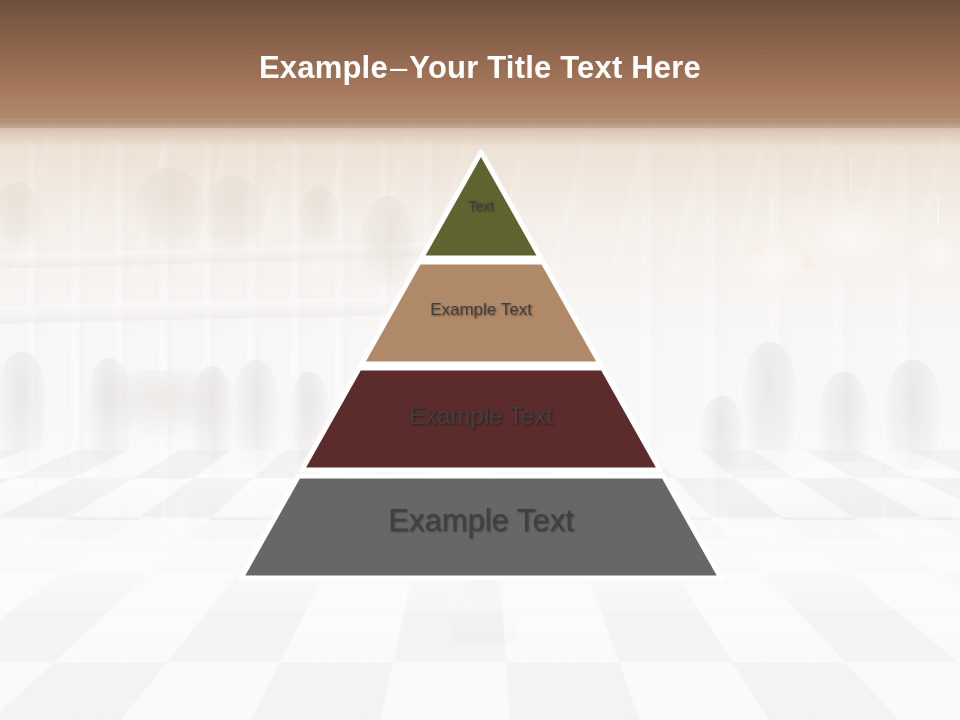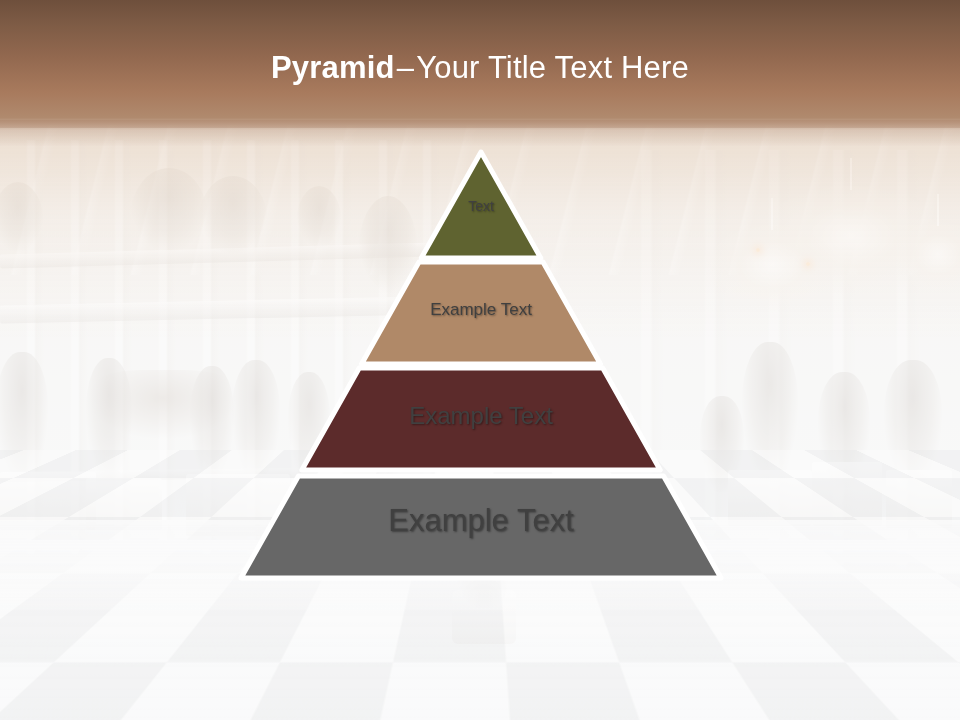--- a/index.html
+++ b/index.html
@@ -230,21 +230,21 @@
     width: 960px;
     text-align: center;
     color: #ffffff;
     font-size: 31px;
     line-height: 40px;
     letter-spacing: 0.2px;
     white-space: nowrap;
   }
   .slide-title .t-strong { font-weight: bold; }
   .slide-title .t-dash   { font-weight: normal; padding: 0 2px; }
-  .slide-title .t-rest   { font-weight: normal; }
+  .slide-title .t-rest   { font-weight: bold; }
 
   
   .pyramid {
     position: absolute;
     left: 0; top: 0;
     width: 960px;
     height: 720px;
     pointer-events: none;
   }
   .pyramid svg { display: block; }
@@ -316,21 +316,21 @@
     <div class="bg-floor-fade"></div>
 
     <div class="bg-wash"></div>
     <div class="bg-wash-warm"></div>
   </div>
 
   <div class="header-band"></div>
   <div class="header-fade"></div>
 
   <div class="slide-title">
-    <span class="t-strong">Pyramid</span><span class="t-dash">–</span><span class="t-rest">Your Title Text Here</span>
+    <span class="t-strong">Example</span><span class="t-dash">–</span><span class="t-rest">Your Title Text Here</span>
   </div>
 
   <div class="pyramid">
     <svg width="960" height="720" viewBox="0 0 960 720">
       <g id="pyramid-tiers">
           <polygon points="481,152 540.7183098591549,258 421.28169014084506,258" fill="#5f6330" stroke="#ffffff" stroke-width="5" stroke-linejoin="round"></polygon>
           <polygon points="419.0281690140845,262 542.9718309859155,262 600.4366197183099,364 361.5633802816901,364" fill="#b08968" stroke="#ffffff" stroke-width="5" stroke-linejoin="round"></polygon>
           <polygon points="359.3098591549296,368 602.6901408450705,368 660.1549295774648,470 301.8450704225352,470" fill="#5c2b2b" stroke="#ffffff" stroke-width="5" stroke-linejoin="round"></polygon>
           <polygon points="298.46478873239437,476 663.5352112676056,476 721,578 241,578" fill="#676767" stroke="#ffffff" stroke-width="5" stroke-linejoin="round"></polygon>
         </g>

